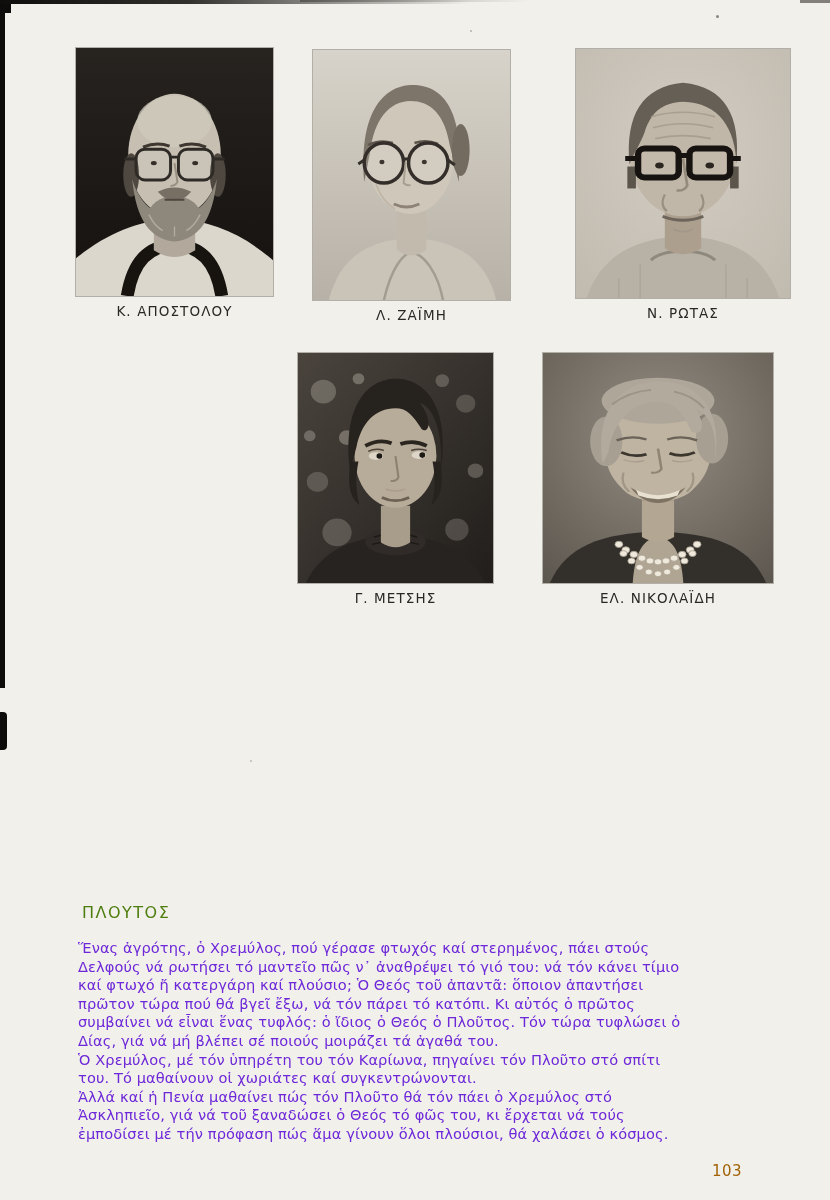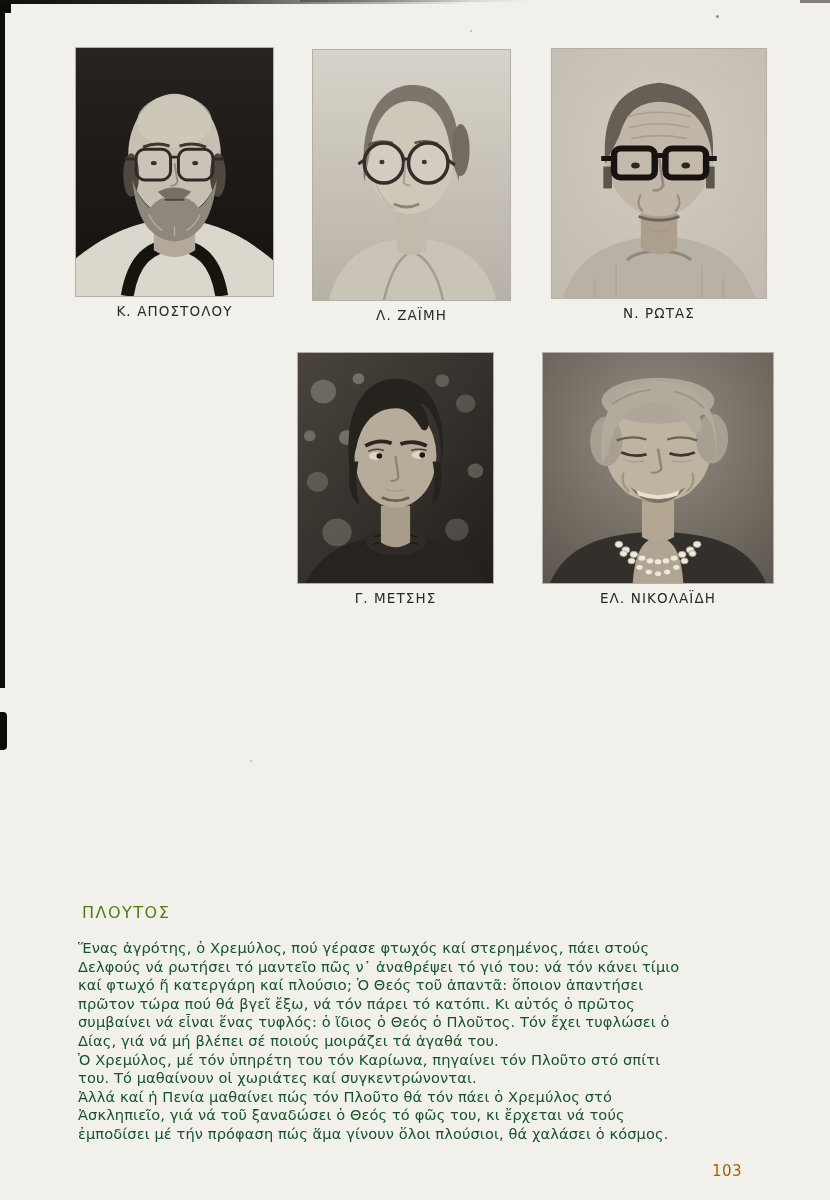--- a/index.html
+++ b/index.html
@@ -28,21 +28,21 @@
     margin-top:9px;font-size:13.5px;letter-spacing:1.1px;color:#2a2825;line-height:1;
     white-space:nowrap;
     text-align:center;
   }
   
   .title{
     position:absolute;left:78px;top:899px;margin:4px;
     font-size:16px;font-weight:normal;letter-spacing:1.5px;color:#4d7c0f;
   }
   .synopsis{position:absolute;left:78px;top:939px;width:700px;}
-  .synopsis .tline{font-size:14.6px;line-height:18.6px;letter-spacing:.1px;color:#14532d;white-space:nowrap;}
+  .synopsis .tline{font-size:14.6px;line-height:18.6px;letter-spacing:.1px;color:#6d28d9;white-space:nowrap;}
   .page-number{position:absolute;left:712px;top:1162px;font-size:15px;color:#a16207;letter-spacing:.5px;}
 </style>
 </head>
 <body>
 
 <div class="page">
 
   <div class="left-bar"></div>
   <div class="left-bar-top"></div>
   <div class="top-line"></div>
@@ -126,21 +126,21 @@
         <ellipse cx="113" cy="112" rx="2.6" ry="2.2" fill="#3a352e"></ellipse>
 
         <path d="M94,112 l-2,21 q3,3 7,2" stroke="#a89f91" stroke-width="2" fill="none"></path>
         <path d="M82,154 q13,6 26,0" stroke="#8e8376" stroke-width="3" fill="none"></path>
         <path d="M64,134 q6,17 19,25" stroke="#b2a99b" stroke-width="1.6" fill="none" opacity=".6"></path>
       </svg>
     </div>
     <figcaption class="caption">Λ. ΖΑΪΜΗ</figcaption>
   </figure>
 
-  <figure class="portrait" style="left:532px;top:49px;width:214px;padding-left:20px;">
+  <figure class="portrait" style="left:556px;top:49px;width:214px;padding-left:20px;">
     <div class="photo" style="height:249px;" aria-label="black-and-white portrait of an older man with thick dark-rimmed glasses and receding hair">
       <svg viewBox="0 0 200 250" preserveAspectRatio="none">
         <defs>
           <radialGradient id="p3bg" cx=".5" cy=".4" r=".9">
             <stop offset="0" stop-color="#d2ccc2"></stop>
               <stop offset="1" stop-color="#bdb7ac"></stop>
           </radialGradient>
         </defs>
         <rect width="200" height="250" fill="url(#p3bg)"></rect>
 
@@ -291,21 +291,21 @@
     <figcaption class="caption">ΕΛ. ΝΙΚΟΛΑΪΔΗ</figcaption>
   </figure>
 
   <h1 class="title">ΠΛΟΥΤΟΣ</h1>
 
   <div class="synopsis">
     <div class="tline">Ἕνας ἀγρότης, ὁ Χρεμύλος, πού γέρασε φτωχός καί στερημένος, πάει στούς</div>
     <div class="tline">Δελφούς νά ρωτήσει τό μαντεῖο πῶς ν᾿ ἀναθρέψει τό γιό του: νά τόν κάνει τίμιο</div>
     <div class="tline">καί φτωχό ἤ κατεργάρη καί πλούσιο; Ὁ Θεός τοῦ ἀπαντᾶ: ὅποιον ἀπαντήσει</div>
     <div class="tline">πρῶτον τώρα πού θά βγεῖ ἔξω, νά τόν πάρει τό κατόπι. Κι αὐτός ὁ πρῶτος</div>
-    <div class="tline">συμβαίνει νά εἶναι ἕνας τυφλός: ὁ ἴδιος ὁ Θεός ὁ Πλοῦτος. Τόν ἔχει τυφλώσει ὁ</div>
+    <div class="tline">συμβαίνει νά εἶναι ἕνας τυφλός: ὁ ἴδιος ὁ Θεός ὁ Πλοῦτος. Τόν τώρα τυφλώσει ὁ</div>
     <div class="tline">Δίας, γιά νά μή βλέπει σέ ποιούς μοιράζει τά ἀγαθά του.</div>
     <div class="tline">Ὁ Χρεμύλος, μέ τόν ὑπηρέτη του τόν Καρίωνα, πηγαίνει τόν Πλοῦτο στό σπίτι</div>
     <div class="tline">του. Τό μαθαίνουν οἱ χωριάτες καί συγκεντρώνονται.</div>
     <div class="tline">Ἀλλά καί ἡ Πενία μαθαίνει πώς τόν Πλοῦτο θά τόν πάει ὁ Χρεμύλος στό</div>
     <div class="tline">Ἀσκληπιεῖο, γιά νά τοῦ ξαναδώσει ὁ Θεός τό φῶς του, κι ἔρχεται νά τούς</div>
     <div class="tline">ἐμποδίσει μέ τήν πρόφαση πώς ἅμα γίνουν ὅλοι πλούσιοι, θά χαλάσει ὁ κόσμος.</div>
   </div>
 
   <div class="page-number">103</div>
 

